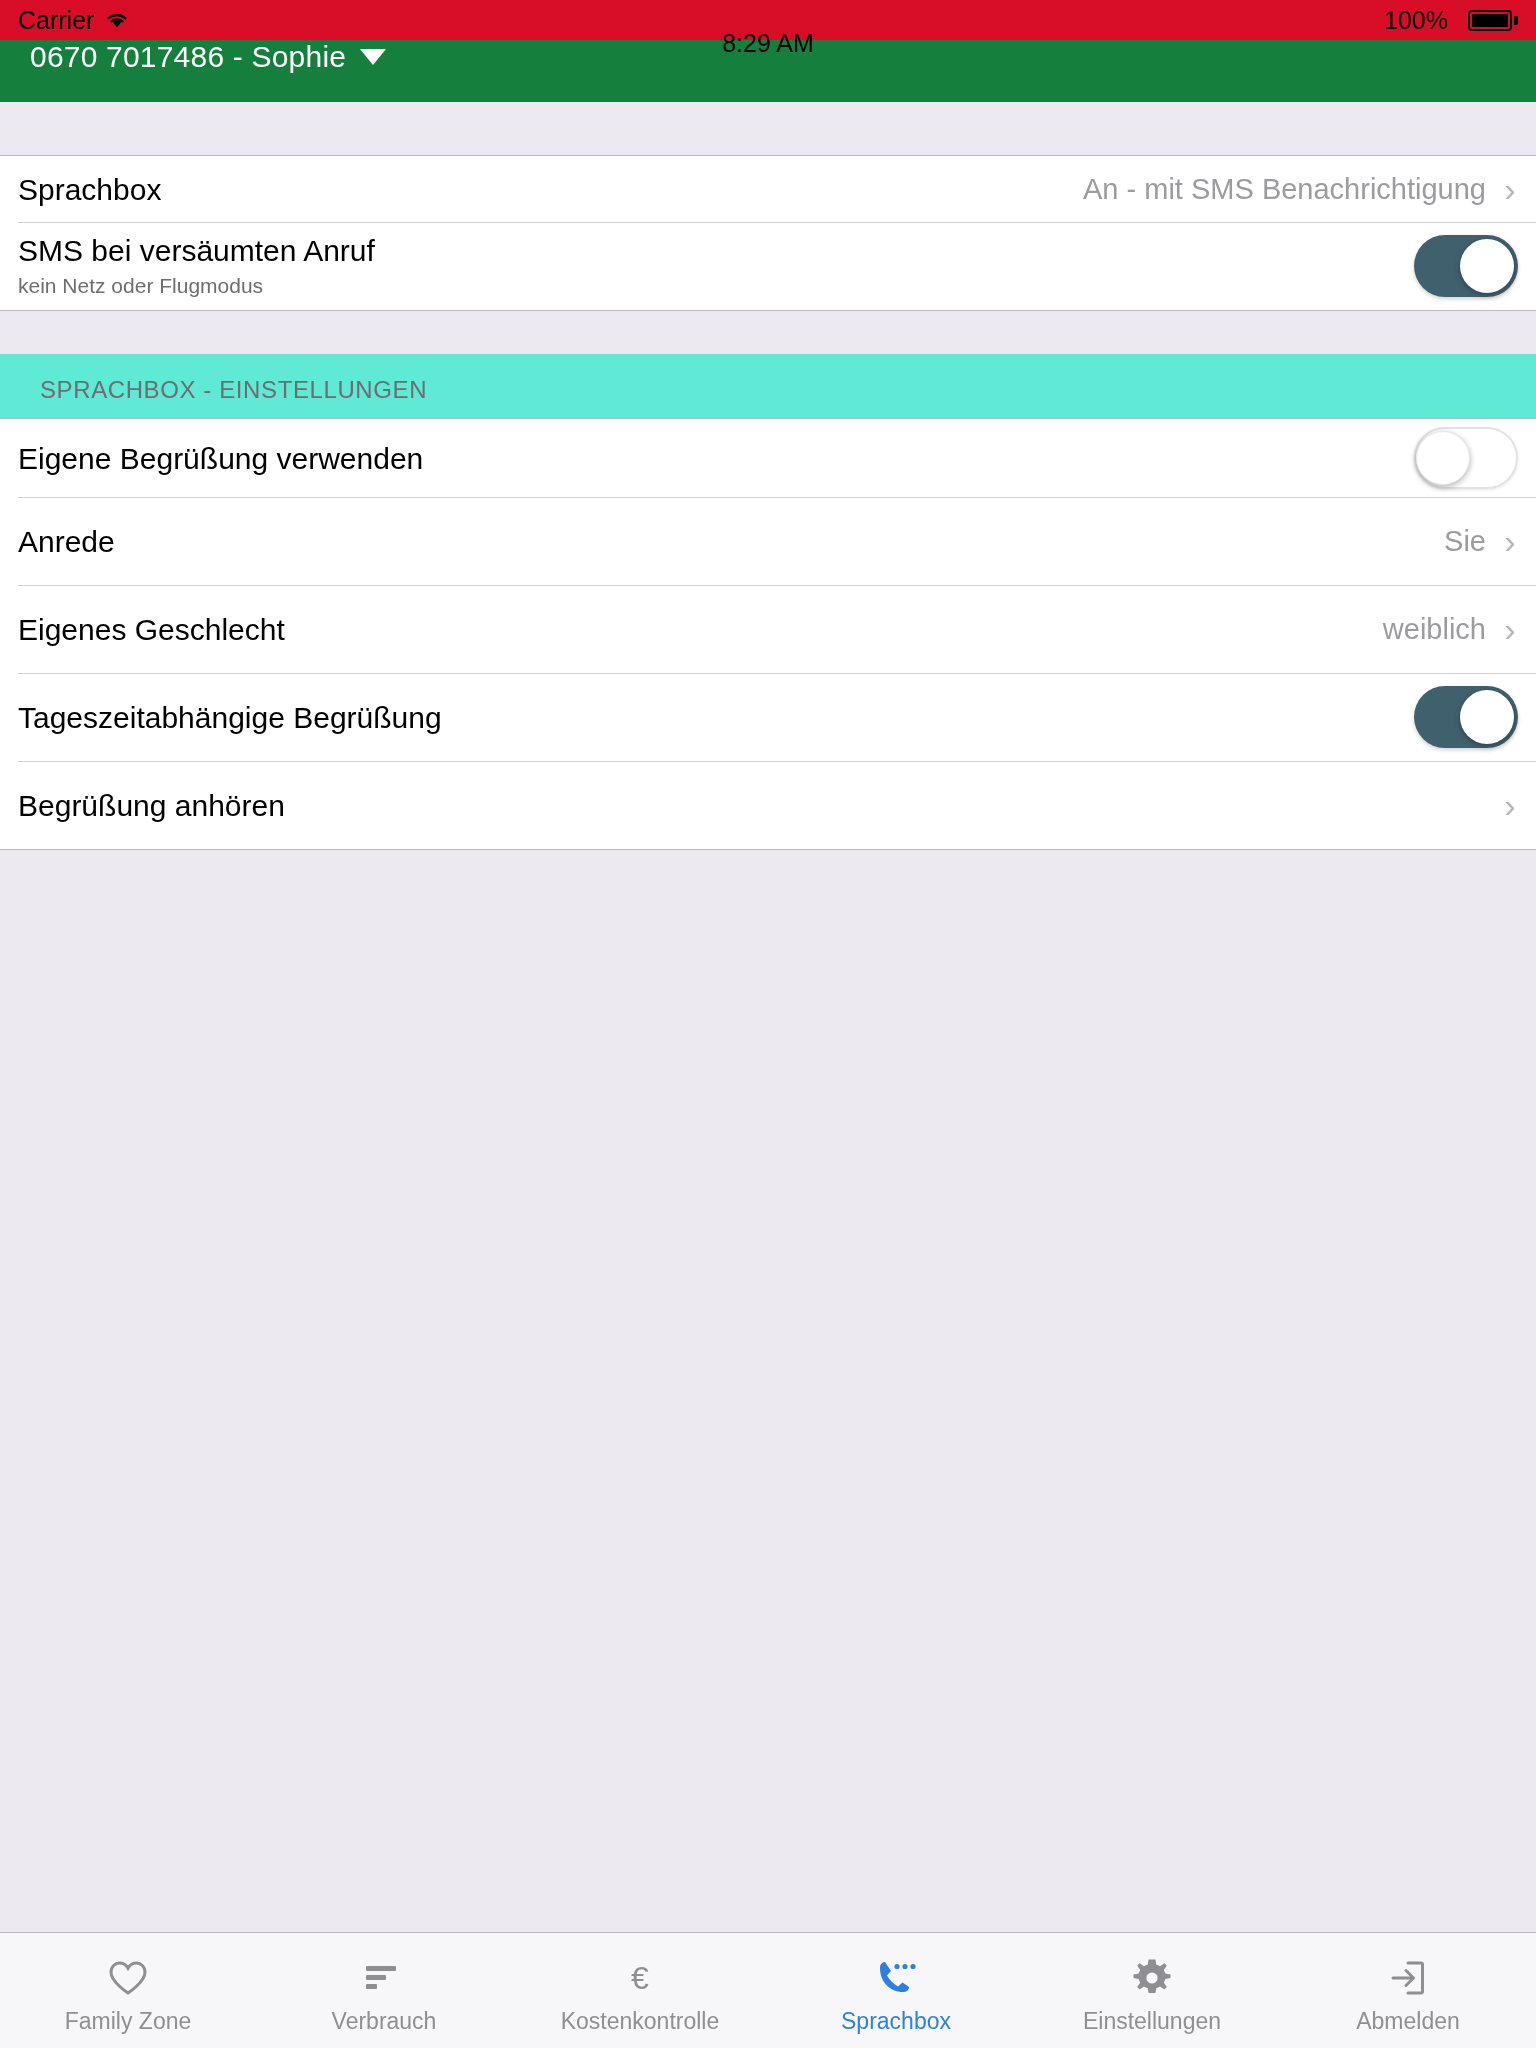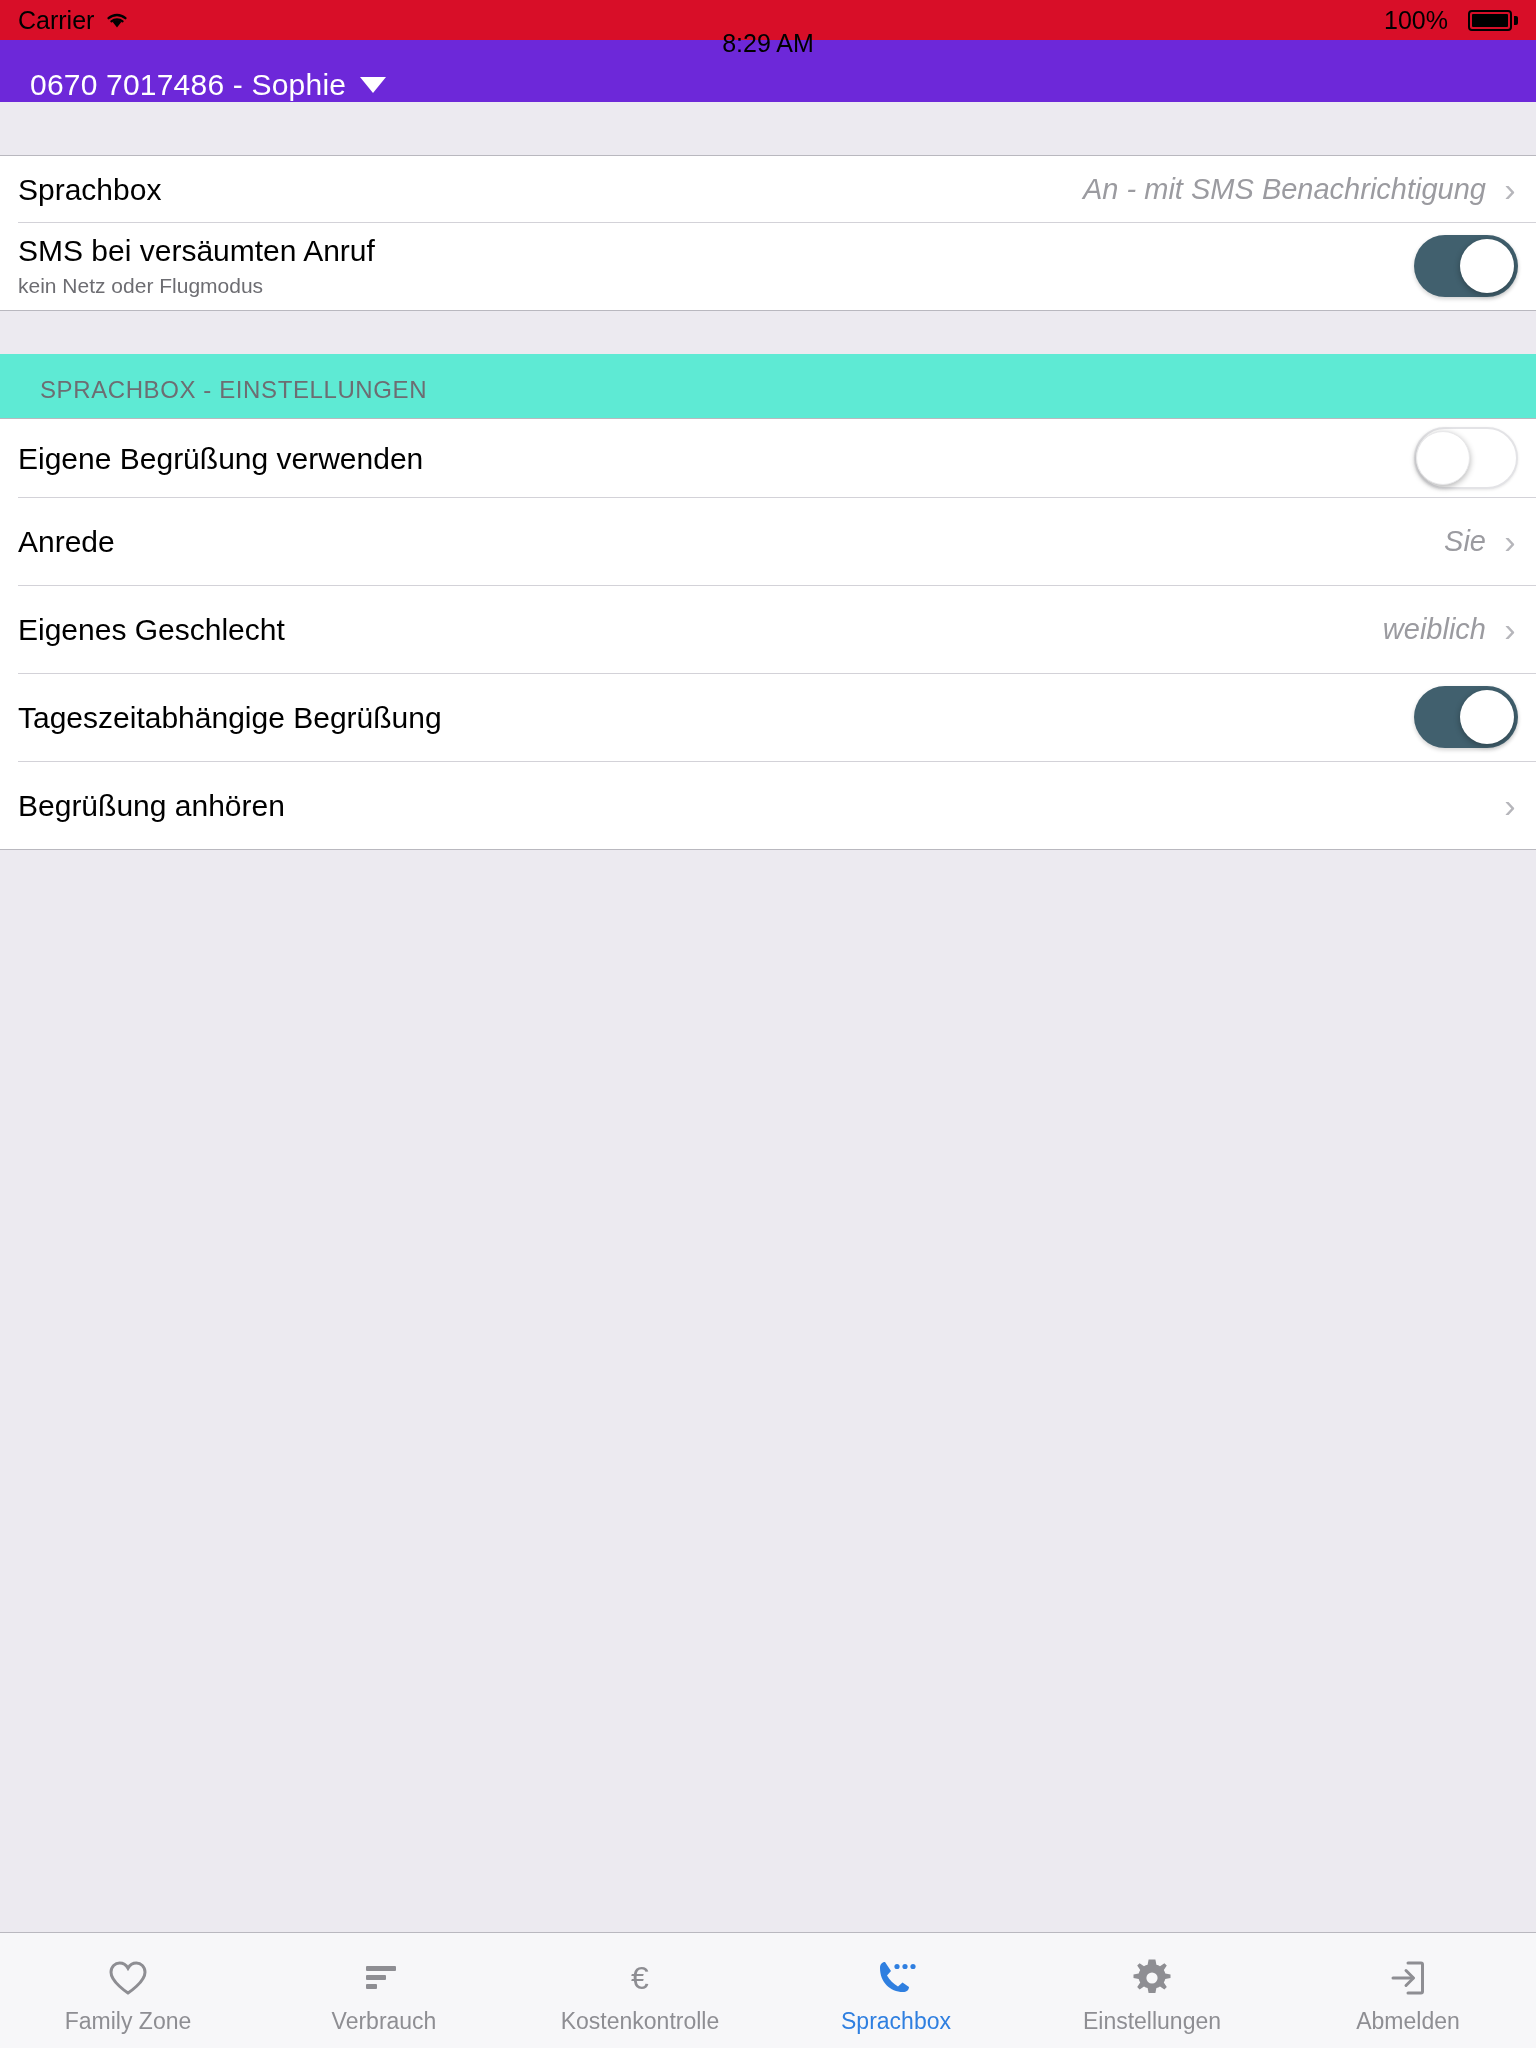--- a/index.html
+++ b/index.html
@@ -29,22 +29,22 @@
   .battery { display:flex; align-items:center; }
   .battery-body {
     width:44px; height:21px; border:2px solid #000; border-radius:4px;
     padding:2px; display:flex;
   }
   .battery-fill { flex:1; background:#000; border-radius:1px; }
   .battery-cap { width:4px; height:9px; background:#000; border-radius:0 2px 2px 0; margin-left:2px; }
 
   
   .navbar {
-    background:#6d28d9; height:62px; flex:0 0 62px;
-    display:flex; align-items:flex-end; padding:0 30px;
+    background:#15803d; height:62px; flex:0 0 62px;
+    display:flex; align-items:flex-start; padding:0 30px;
   }
   .nav-title {
     color:#fff; font-size:30px; font-weight:400; letter-spacing:.2px;
   }
   .nav-caret {
     margin-left:14px; width:0; height:0;
     border-left:13px solid transparent; border-right:13px solid transparent;
     border-top:16px solid #fff; display:inline-block; vertical-align:middle;
   }
   .nav-title-wrap { display:flex; align-items:center; }
@@ -61,21 +61,21 @@
     display:flex; align-items:center; padding:0 18px 0 18px;
     background:#fff; position:relative; min-height:66px;
   }
   .row + .row::before {
     content:""; position:absolute; left:18px; right:0; top:0;
     height:1px; background:#d3d2d8;
   }
   .row-texts { display:flex; flex-direction:column; justify-content:center; flex:1 1 auto; }
   .row-title { font-size:30px; color:#000; line-height:1.1; }
   .row-sub { font-size:21px; color:#6d6d72; margin-top:7px; line-height:1.1; }
-  .row-value { font-size:29px; color:#9b9ba0; margin-right:16px; white-space:nowrap;font-style:italic; }
+  .row-value { font-size:29px; color:#9b9ba0; margin-right:16px; white-space:nowrap; }
   .chev {
     color:#b6b6bb; font-size:34px; font-weight:300; line-height:1;
     width:16px; text-align:center;
   }
 
   .row-h66 { height:66px; }
   .row-h78 { height:78px; }
   .row-h88 { height:88px; }
 
   

